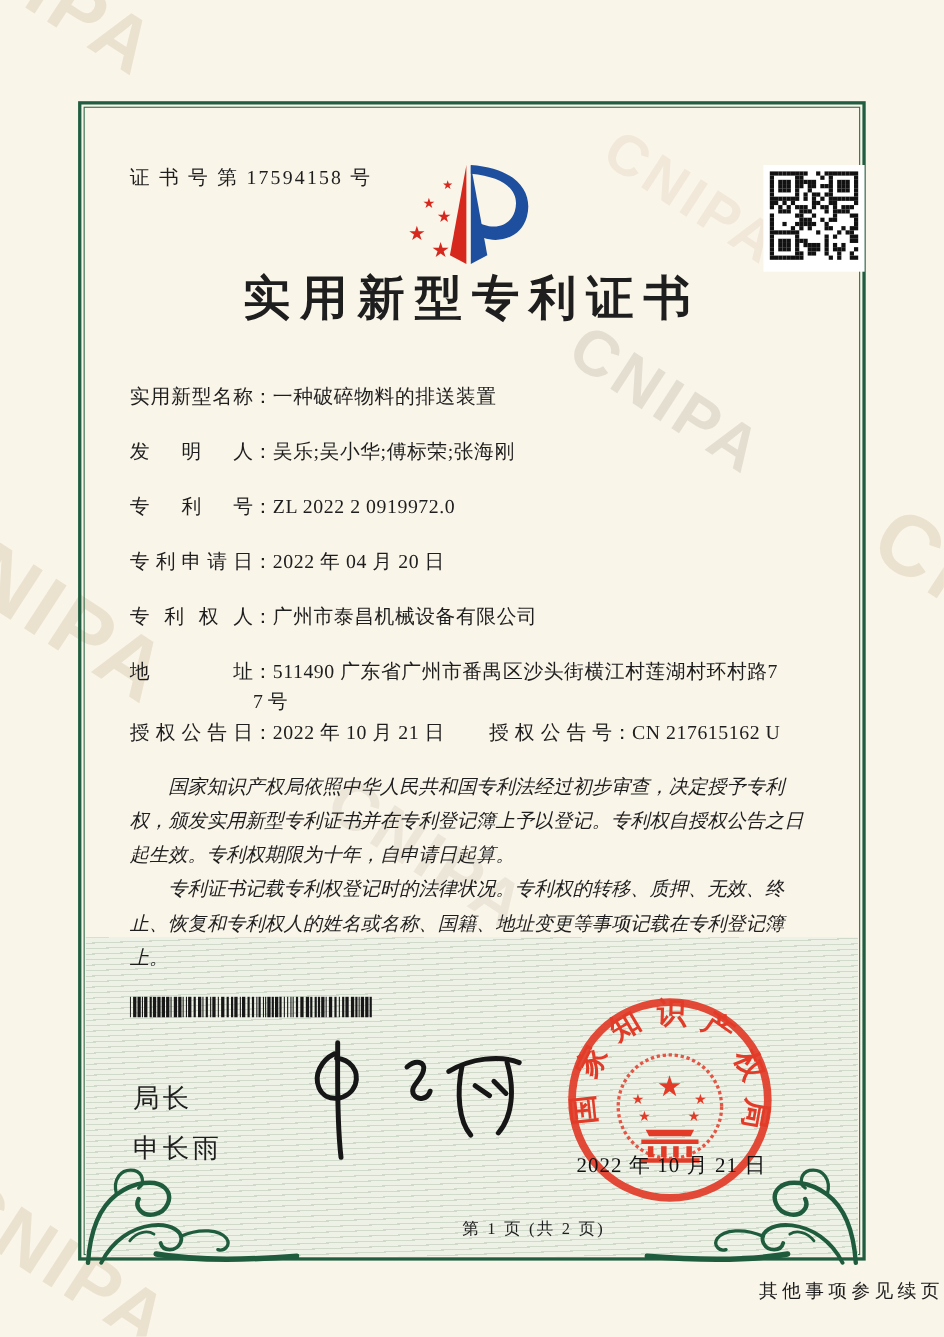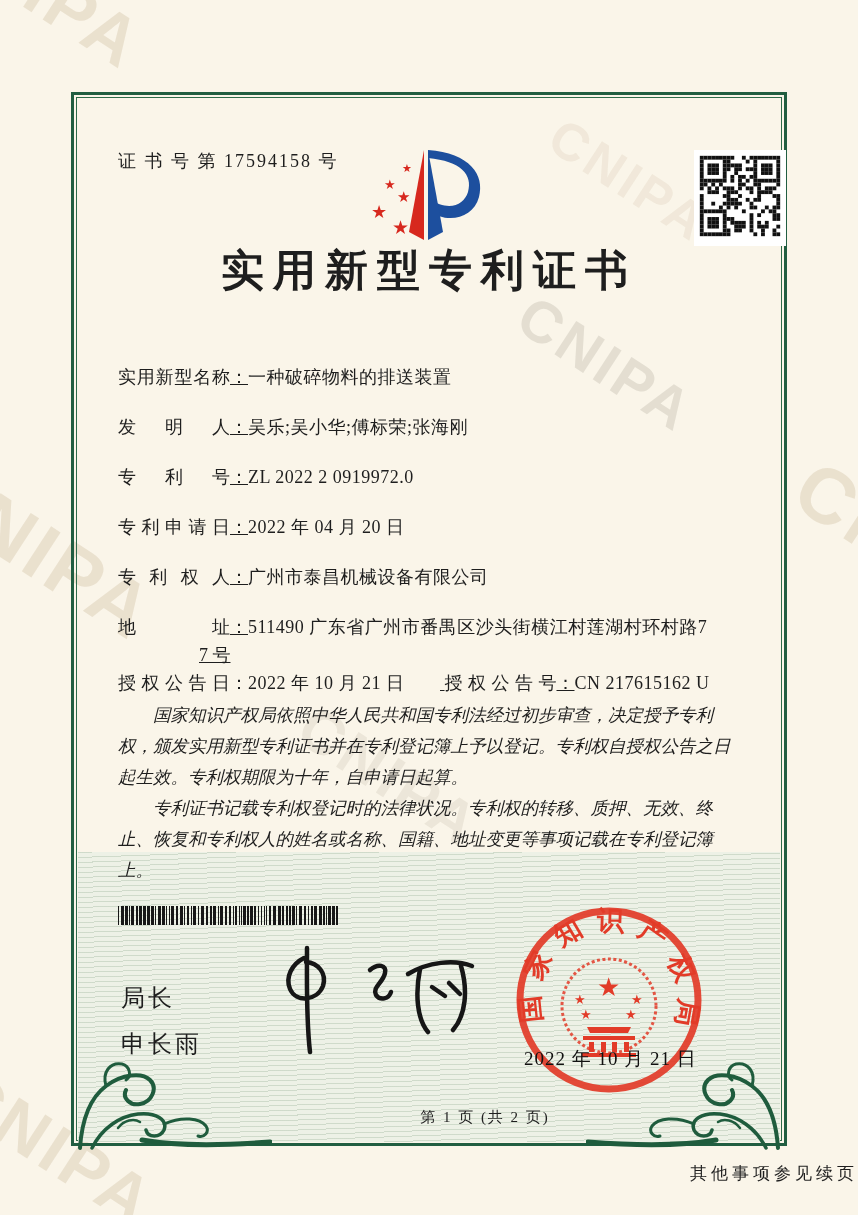--- a/index.html
+++ b/index.html
@@ -17,27 +17,27 @@
   
   .waves{position:absolute;left:78px;top:852px;width:702px;height:290px;z-index:2;
          background:
            repeating-linear-gradient(178deg, rgba(130,160,130,.28) 0 1px, rgba(240,244,236,0) 1px 5px),
            #edf1e6;}
   .cert-no{position:absolute;left:118px;top:149px;font-size:18px;letter-spacing:2px;z-index:3;}
   .logo{position:absolute;left:366px;top:146px;z-index:3;}
   .qr{position:absolute;left:694px;top:150px;z-index:3;background:#fff;padding:2px;}
   .title{position:absolute;left:0;top:242px;width:858px;text-align:center;
          font-size:43px;font-weight:bold;letter-spacing:9px;z-index:3;}
-  .fields{position:absolute;left:118px;top:365px;width:642px;font-size:18px;z-index:3;text-decoration:underline;}
+  .fields{position:absolute;left:118px;top:348px;width:642px;font-size:18px;z-index:3;}
   .frow{min-height:50px;line-height:25px;}
   .lbl{display:inline-block;width:112px;text-align:justify;text-align-last:justify;
        vertical-align:top;}
   .colon{vertical-align:top;}
   .val{display:inline-block;vertical-align:top;letter-spacing:.5px;max-width:505px;}
-  .val2{margin-left:81px;line-height:25px;margin-top:3px;}
+  .val2{margin-left:112px;line-height:25px;margin-top:3px;}
   .pair2{display:inline-block;width:322px;vertical-align:top;}
   .paras{position:absolute;left:118px;top:700px;width:624px;font-size:17.5px;
          line-height:31px;z-index:3;font-style:italic;}
   .paras p{margin:0;text-indent:2em;}
   .barcode{position:absolute;left:118px;top:906px;z-index:3;}
   .signer{position:absolute;left:121px;top:982px;font-size:24px;z-index:3;
           font-family:"Liberation Sans",sans-serif;}
   .signer div{margin-bottom:14px;letter-spacing:3px;}
   .signature{position:absolute;left:252px;top:942px;z-index:3;}
   .seal{position:absolute;left:512px;top:903px;z-index:4;}

